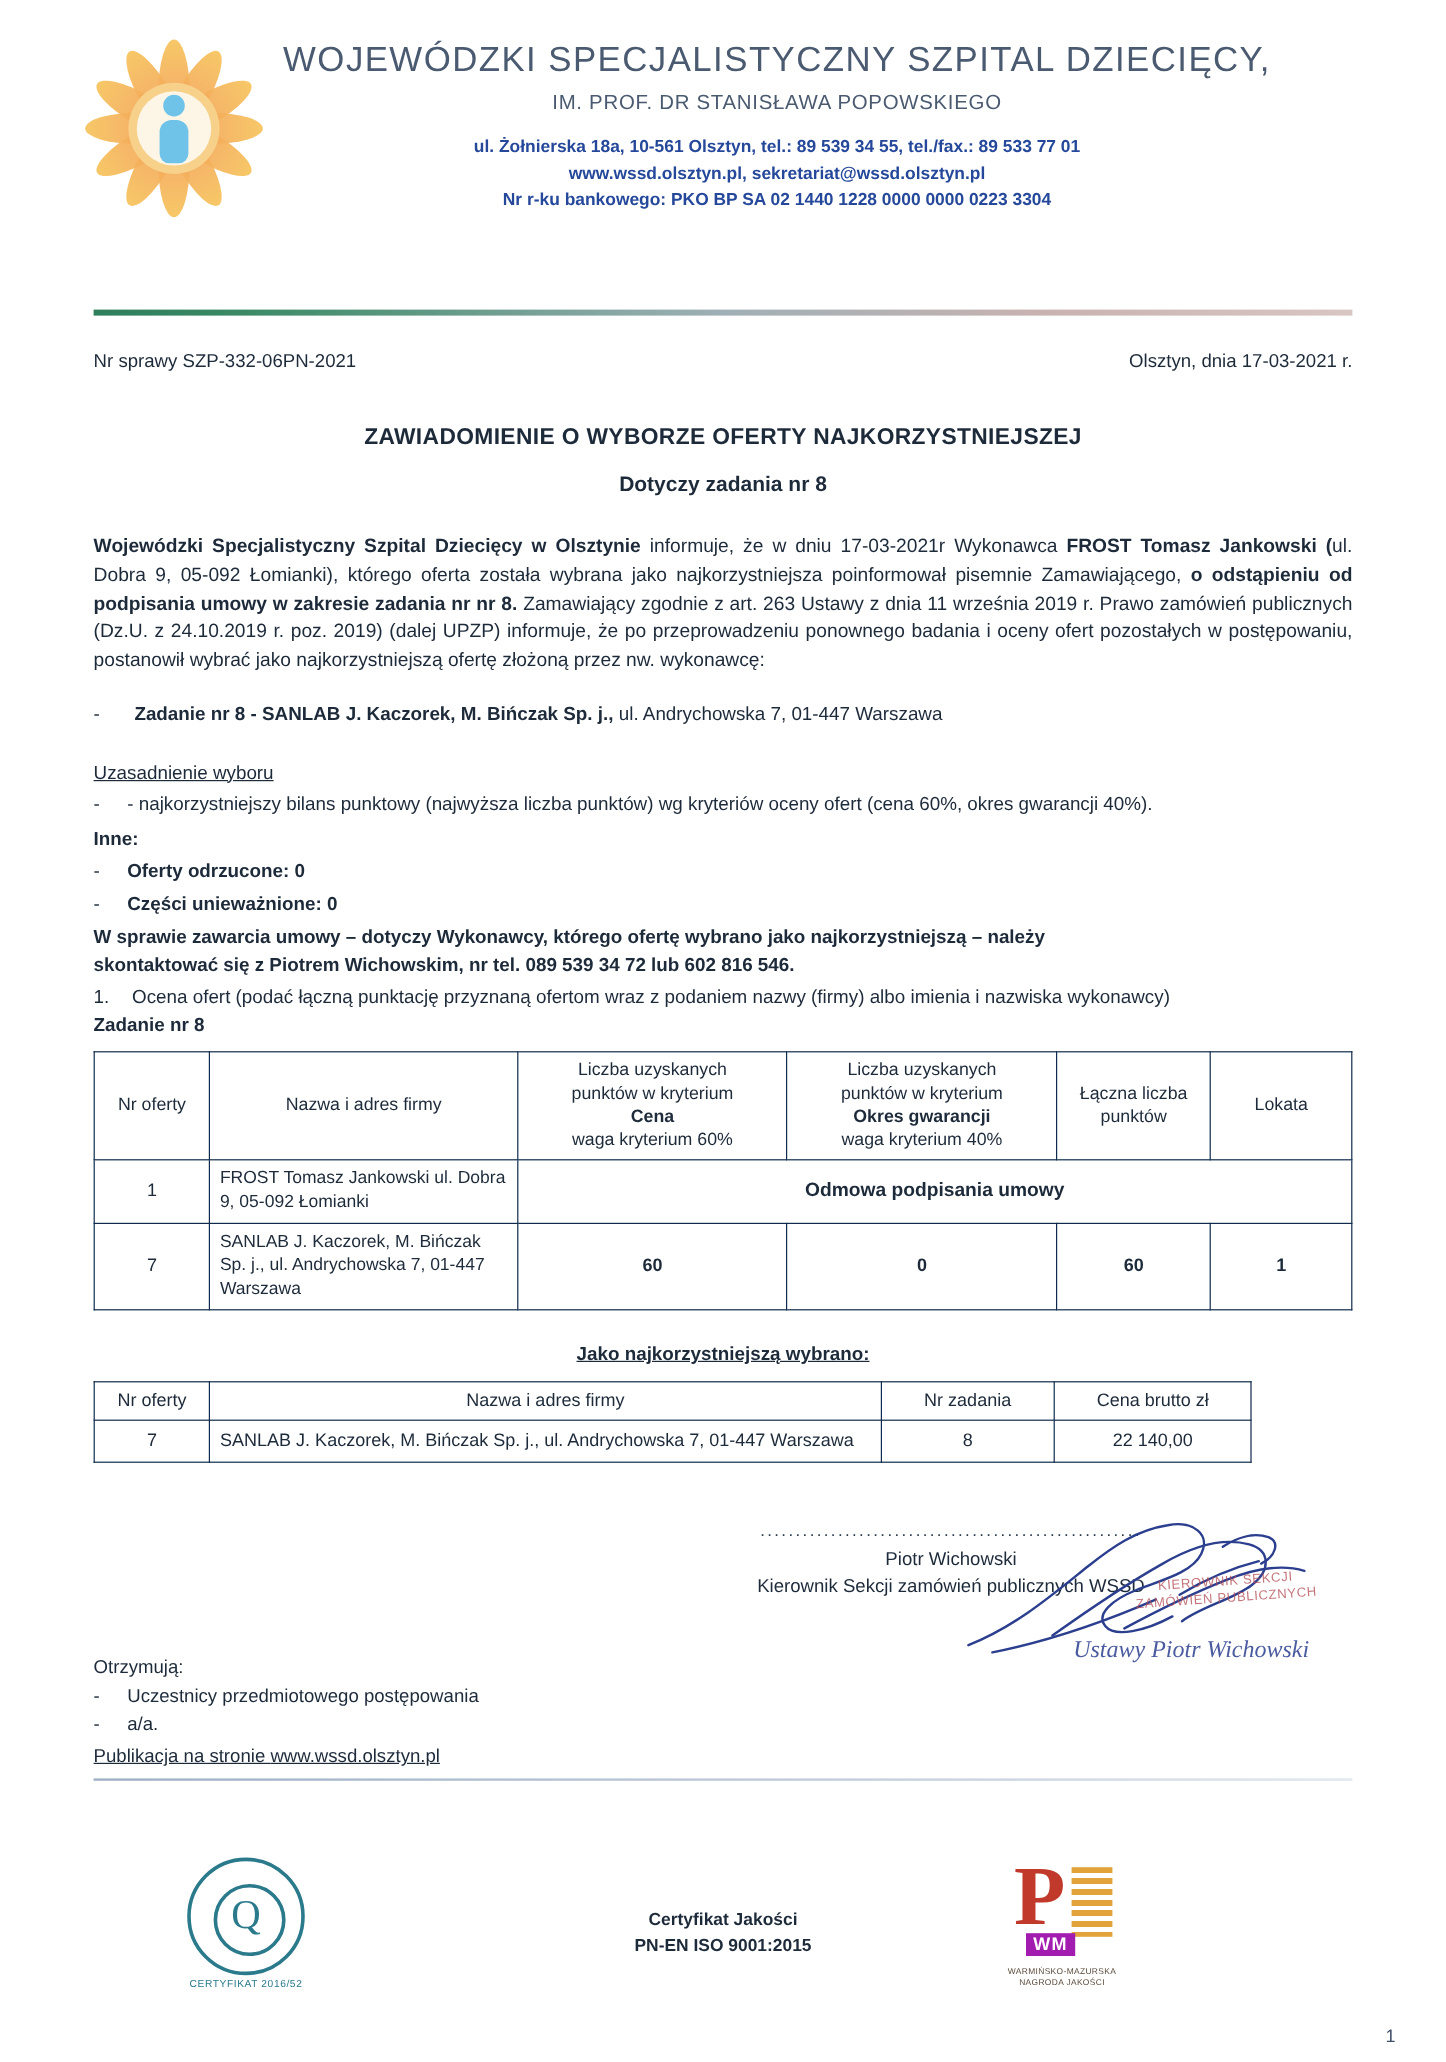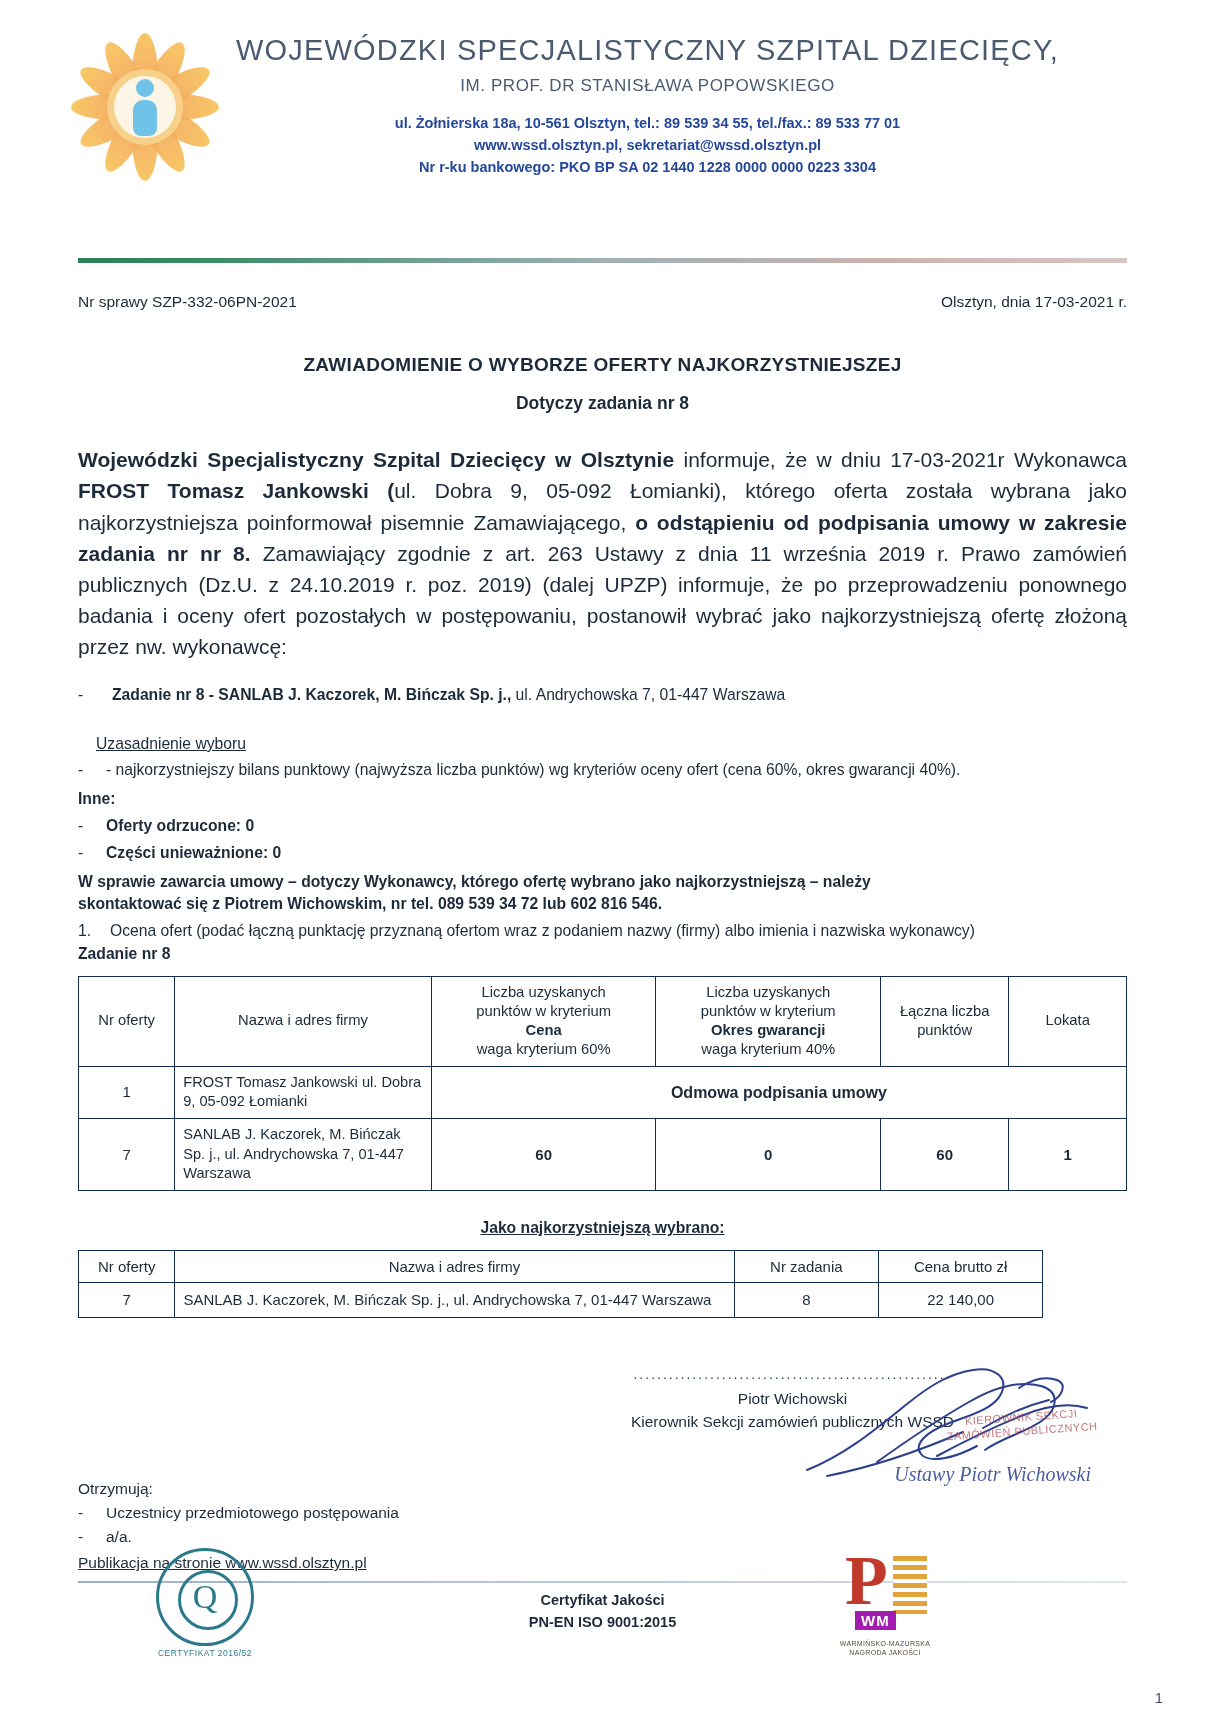--- a/index.html
+++ b/index.html
@@ -141,36 +141,35 @@
   .doc-subtitle {
     text-align: center;
     font-weight: bold;
     font-size: 17.5px;
     margin-top: 12px;
   }
   .para {
     margin-top: 28px;
     text-align: justify;
     line-height: 1.48;
-    font-size: 21px;
+    font-size: 16px;
   }
   .b { font-weight: bold; }
   .dash-item {
     margin-top: 22px;
     display: flex;
     gap: 22px;
     font-size: 15.7px;
   }
   .dash-item .dash { width: 12px; }
   .u { text-decoration: underline; }
   .sec-head {
     margin-top: 26px;
     text-decoration: underline;
     font-size: 15.7px;
-    margin-left: 18px;
   }
   .bullet-row {
     display: flex;
     gap: 18px;
     margin-top: 4px;
     font-size: 15.7px;
   }
   .bullet-row .dash { width: 10px; }
   .bullet-row .txt { flex: 1; text-align: justify; }
   .bold-line { font-weight: bold; margin-top: 6px; font-size: 15.7px; }

